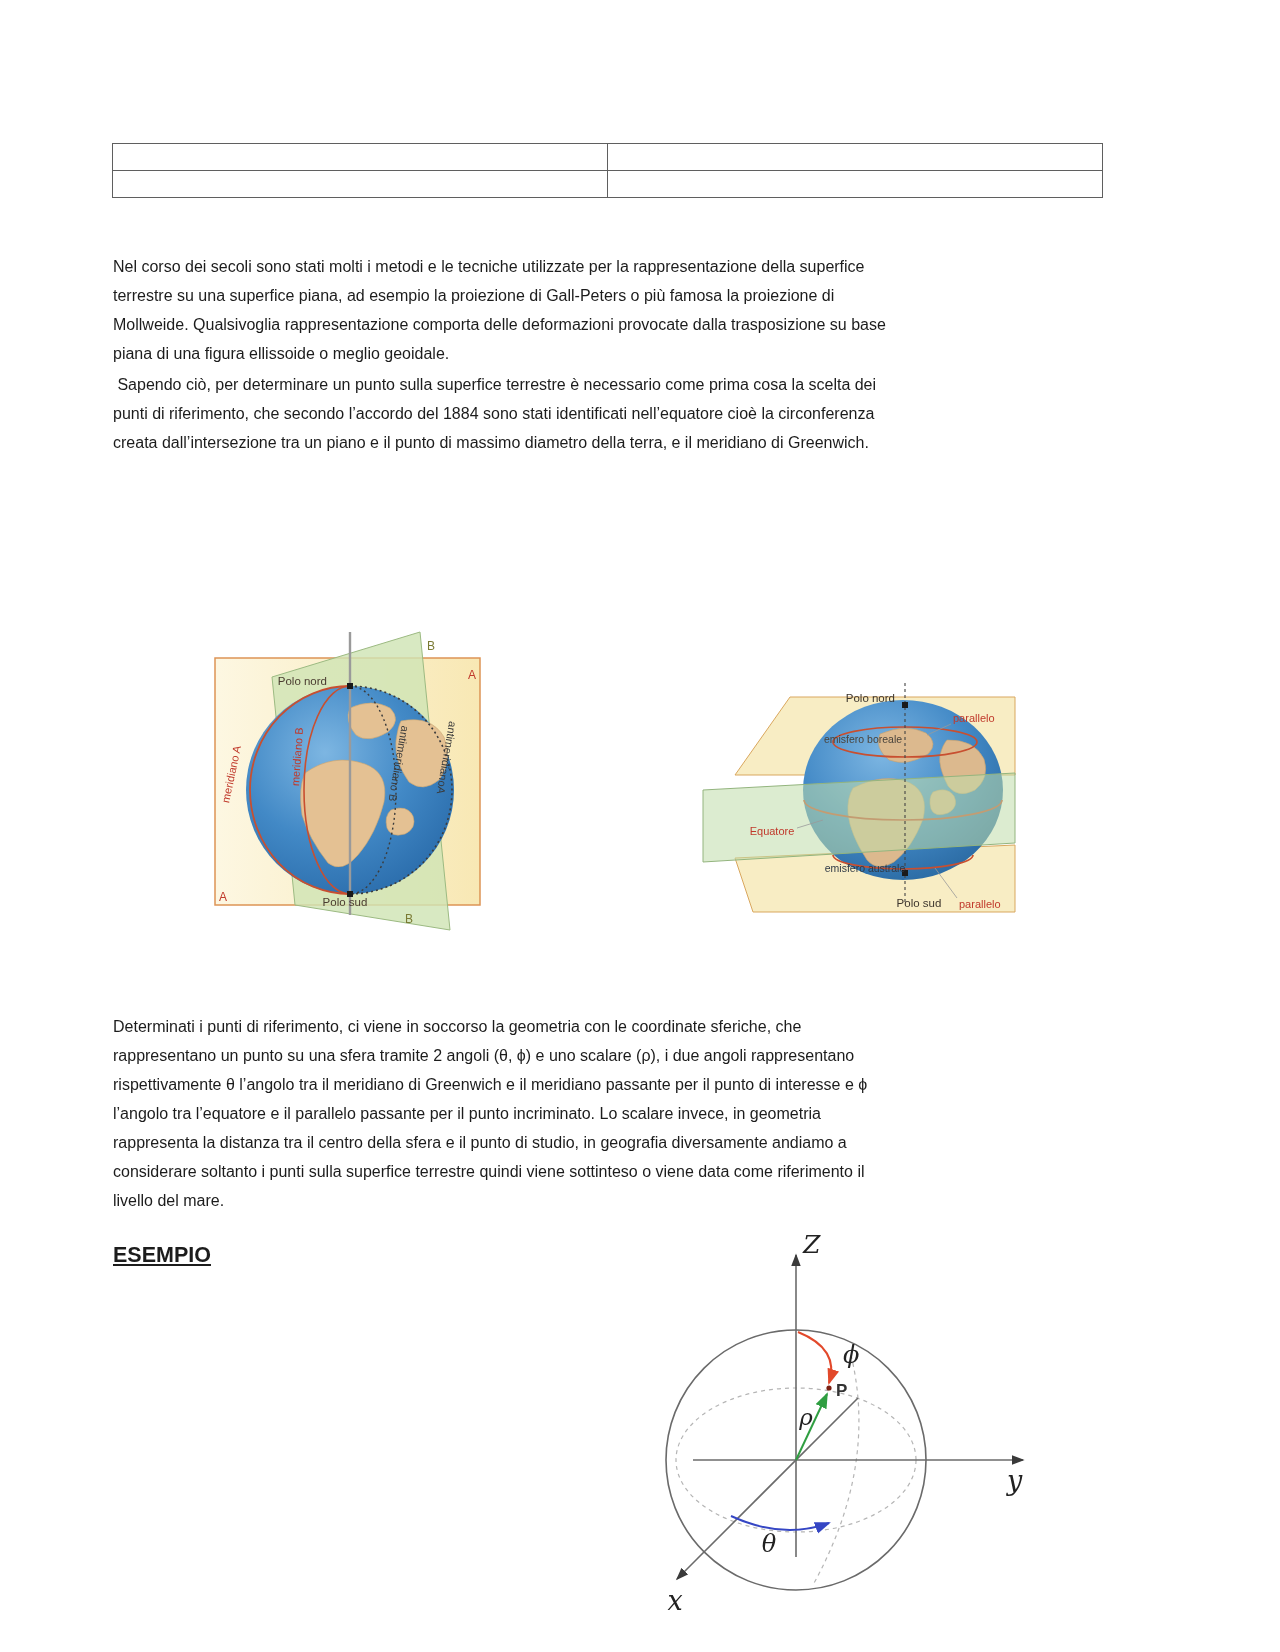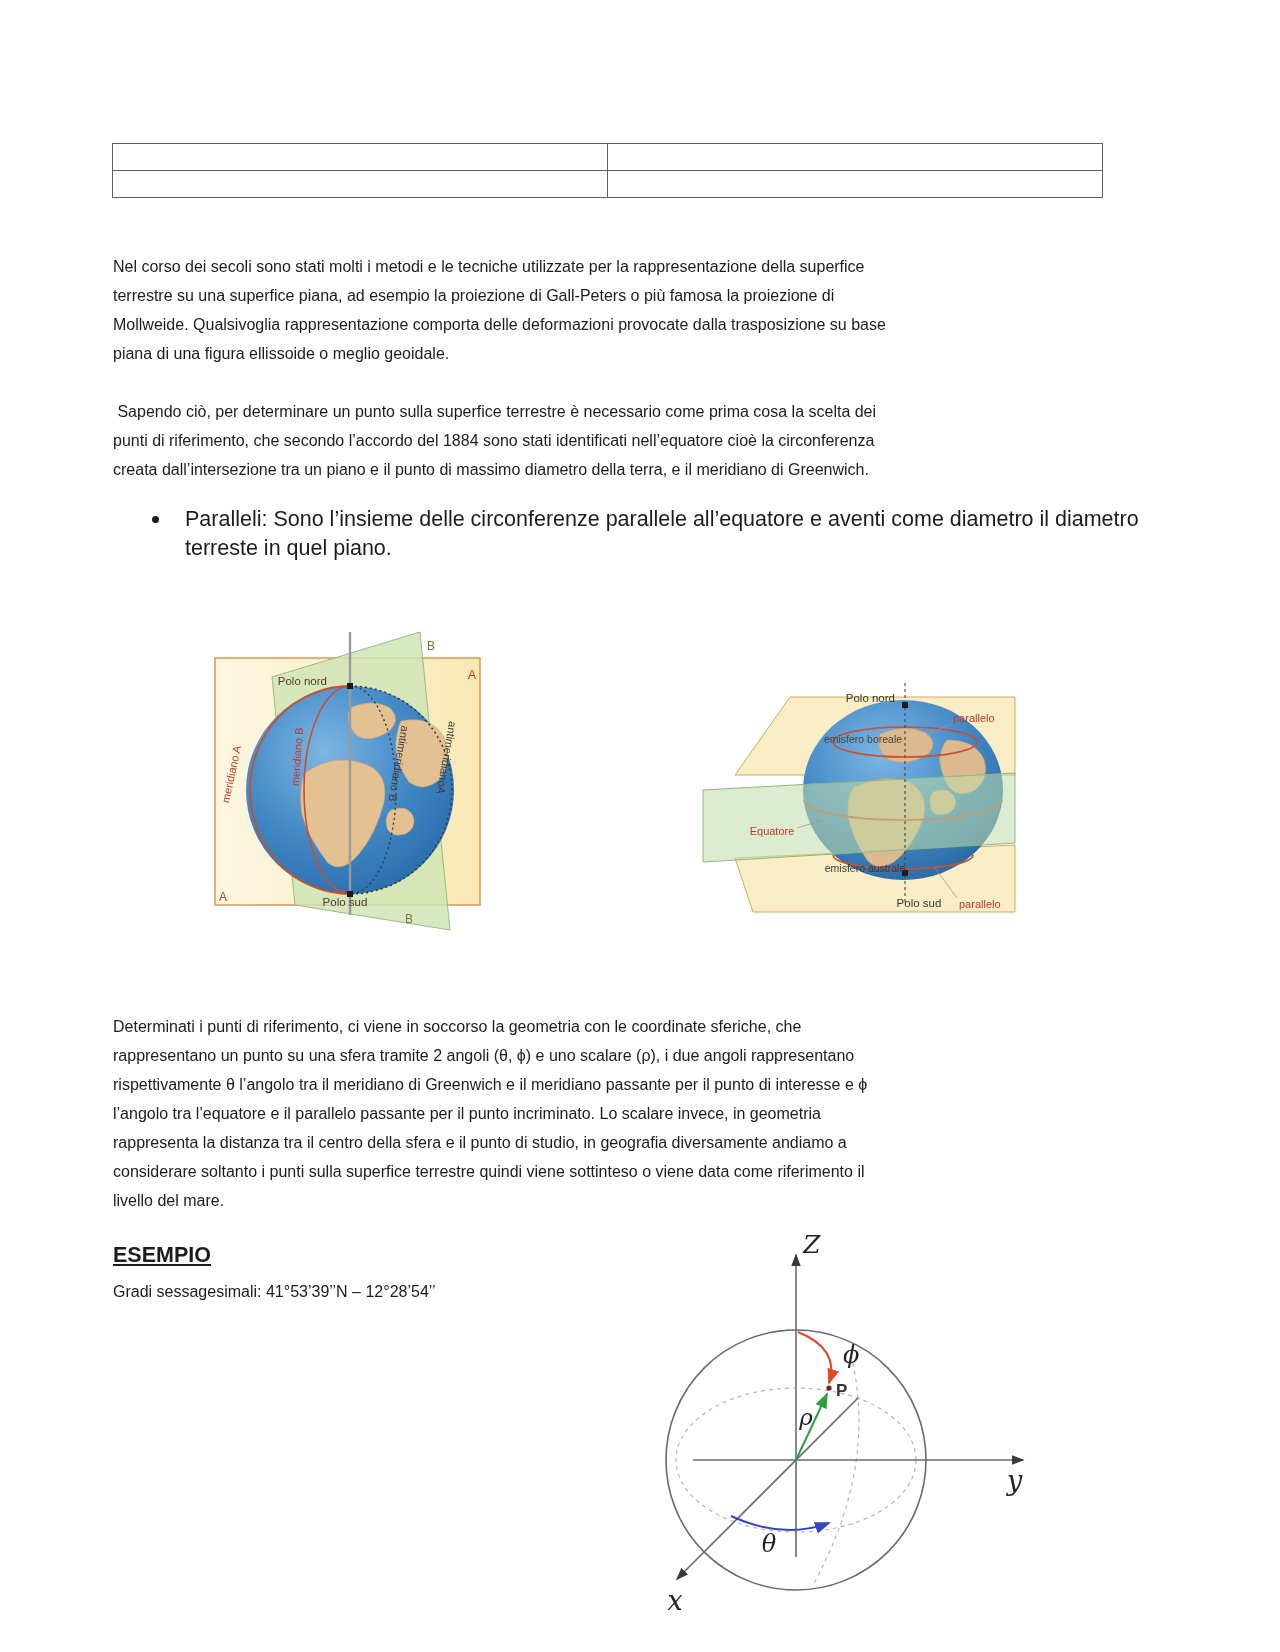--- a/index.html
+++ b/index.html
@@ -39,27 +39,25 @@
       <td></td>
     </tr>
   </tbody>
     </table>
 
   <div class="para abs" style="left:113px; top:252px; width:1110px;">Nel corso dei secoli sono stati molti i metodi e le tecniche utilizzate per la rappresentazione della superfice
 terrestre su una superfice piana, ad esempio la proiezione di Gall-Peters o più famosa la proiezione di
 Mollweide. Qualsivoglia rappresentazione comporta delle deformazioni provocate dalla trasposizione su base
 piana di una figura ellissoide o meglio geoidale.</div>
 
-  <div class="para abs" style="left:113px; top:397px; width:1110px;">&nbsp;Sapendo ciò, per determinare un punto sulla superfice terrestre è necessario come prima cosa la scelta dei
+  <div class="para abs" style="left:113px; top:370px; width:1110px;">&nbsp;Sapendo ciò, per determinare un punto sulla superfice terrestre è necessario come prima cosa la scelta dei
 punti di riferimento, che secondo l’accordo del 1884 sono stati identificati nell’equatore cioè la circonferenza
 creata dall’intersezione tra un piano e il punto di massimo diametro della terra, e il meridiano di Greenwich.</div>
 
   <ul class="bullets abs" style="left:145px; top:505px; width:1000px;">
-    <li>Paralleli: Sono l’insieme delle circonferenze parallele all’equatore e aventi come diametro il diametro
-terreste in quel piano.</li>
   </ul>
 
   <svg class="abs" style="left:205px; top:605px;" width="285" height="340" viewBox="0 0 285 340">
     <defs>
       <radialGradient id="oceanL" cx="38%" cy="32%" r="75%">
         <stop offset="0%" stop-color="#7db6e2"></stop>
         <stop offset="55%" stop-color="#4289c6"></stop>
         <stop offset="100%" stop-color="#2a6cab"></stop>
       </radialGradient>
       <linearGradient id="planeAgrad" x1="0" y1="0" x2="1" y2="0">
@@ -143,21 +141,20 @@
 
   <div class="para abs" style="left:113px; top:1012px; width:1110px;">Determinati i punti di riferimento, ci viene in soccorso la geometria con le coordinate sferiche, che
 rappresentano un punto su una sfera tramite 2 angoli (θ, ϕ) e uno scalare (ρ), i due angoli rappresentano
 rispettivamente θ l’angolo tra il meridiano di Greenwich e il meridiano passante per il punto di interesse e ϕ
 l’angolo tra l’equatore e il parallelo passante per il punto incriminato. Lo scalare invece, in geometria
 rappresenta la distanza tra il centro della sfera e il punto di studio, in geografia diversamente andiamo a
 considerare soltanto i punti sulla superfice terrestre quindi viene sottinteso o viene data come riferimento il
 livello del mare.</div>
 
   <div class="heading abs" style="left:113px; top:1243px;">ESEMPIO</div>
-  <div class="para abs" style="left:113px; top:1277px; width:700px;">Gradi sessagesimali: 41°53’39’’N – 12°28’54’’</div>
 
   <svg class="abs" style="left:615px; top:1185px;" width="420" height="465" viewBox="0 0 420 465">
     <defs>
       <marker id="arrB" markerWidth="10" markerHeight="8" refX="7" refY="3" orient="auto">
           <path d="M0,0 L8,3 L0,6 Z" fill="#3a3a3a"></path>
         </marker>
       <marker id="arrR" markerWidth="10" markerHeight="8" refX="7" refY="3" orient="auto">
           <path d="M0,0 L8,3 L0,6 Z" fill="#e2492b"></path>
         </marker>
       <marker id="arrG" markerWidth="10" markerHeight="8" refX="7" refY="3" orient="auto">

